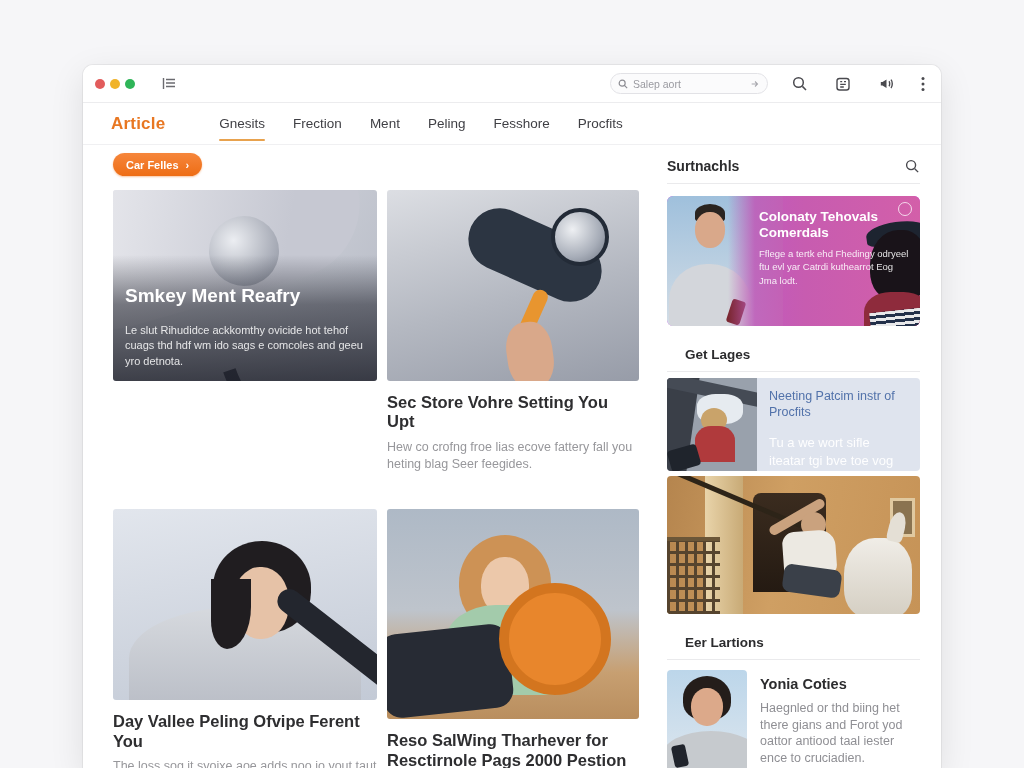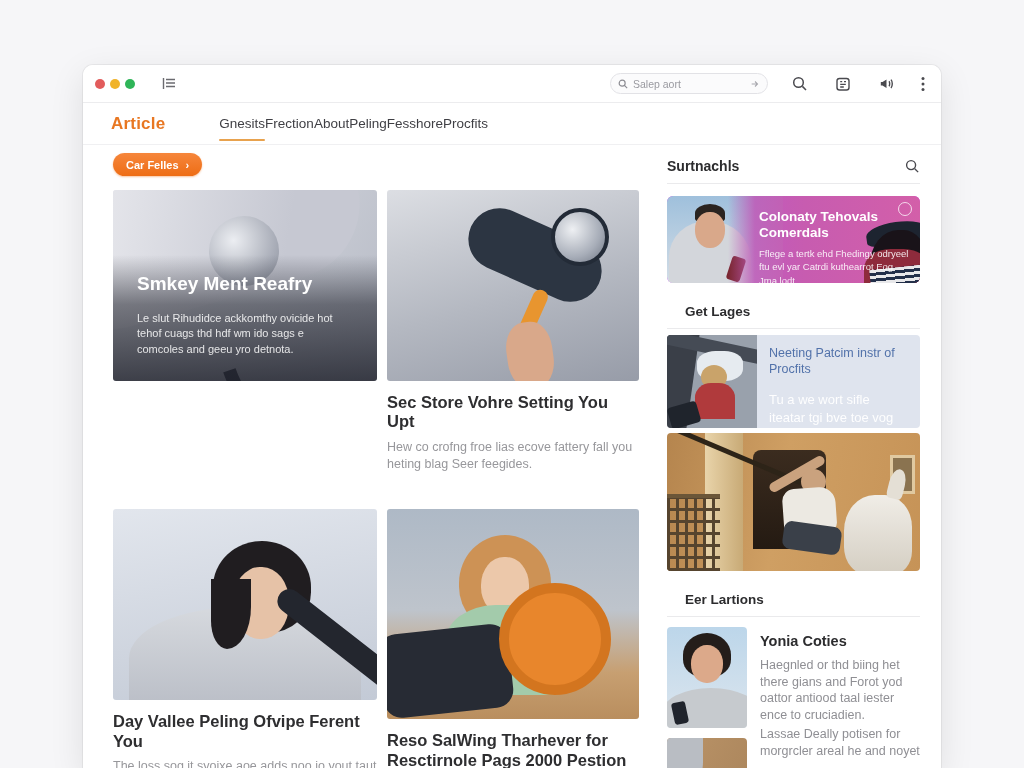--- a/index.html
+++ b/index.html
@@ -19,21 +19,21 @@
   .pill{ margin-left:auto; width:158px; height:21px; border:1px solid #e2e2e6; background:#fbfbfc; border-radius:11px;
     display:flex; align-items:center; padding:0 7px; gap:5px; }
   .pill input{ border:0; outline:0; background:transparent; width:100%; font-size:10.5px; color:#77777d; font-family:inherit; }
   .pill input::placeholder{ color:#9a9aa0; }
   .chrome-icons{ display:flex; align-items:center; gap:27px; margin-left:24px; color:#4a4a4f; }
   .ic{ display:inline-flex; align-items:center; justify-content:center; }
 
   
   .navbar{ height:42px; display:flex; align-items:center; padding:0 28px; border-bottom:1px solid #f0f0f2; background:#fff; }
   .logo{ font-size:17px; font-weight:bold; color:#e87722; letter-spacing:.2px; cursor:pointer; }
-  .nav-list{ display:flex; list-style:none; margin-left:54px; height:100%; align-items:center; }
+  .nav-list{ display:flex; gap:28px; list-style:none; margin-left:54px; height:100%; align-items:center; }
   .nav-item{ position:relative; font-size:13.5px; font-weight:500; color:#3f3f44; height:100%; display:flex; align-items:center; cursor:pointer; }
   .nav-item.active::after{ content:""; position:absolute; left:0; right:0; bottom:3px; height:2px; background:#e8a24e; border-radius:2px; }
 
   
   .content{ display:flex; gap:28px; padding:8px 21px 0 30px; }
   .main{ width:526px; flex:0 0 526px; }
   .cta{ display:inline-flex; align-items:center; gap:7px; height:23px; padding:0 13px; border:0; border-radius:13px;
     background:linear-gradient(#f6863b,#ee6d15); color:#fff; font-size:11px; font-weight:bold; font-family:inherit; cursor:pointer;
     box-shadow:0 1px 2px rgba(238,109,21,.4); }
   .grid{ margin-top:14px; display:grid; grid-template-columns:264px 252px; column-gap:10px; row-gap:36px; align-items:start; }
@@ -43,21 +43,21 @@
   .h191{ height:191px; } .h210{ height:210px; }
 
   .a-title{ margin-top:12px; font-size:16.5px; font-weight:600; color:#2e2e30; line-height:1.18; cursor:pointer; }
   .a-desc{ margin-top:7px; font-size:12.5px; line-height:1.38; color:#97979b; }
 
   
   .img1{ background:linear-gradient(120deg,#e6e7ec 0%,#cdd0d8 45%,#b6bac5 100%); }
   .i1-barrel{ width:330px; height:150px; left:-80px; top:-36px; background:linear-gradient(115deg,#f3f3f6,#c6c8d2 75%); border-radius:75px; transform:rotate(-16deg); }
   .i1-cable{ width:230px; height:230px; right:-70px; top:30px; border:13px solid transparent; border-bottom-color:#3c404c; border-radius:50%; transform:rotate(26deg); }
   .i1-nozzle{ width:70px; height:70px; border-radius:50%; left:96px; top:26px; background:radial-gradient(circle at 35% 35%,#eceef2,#a9adb8 65%,#878c98); }
-  .overlay{ position:absolute; left:0; right:0; bottom:0; top:0; background:linear-gradient(180deg,rgba(30,32,42,0) 34%,rgba(30,32,42,.55) 60%,rgba(28,30,40,.82) 100%); display:flex; flex-direction:column; justify-content:flex-end; padding:24px; }
+  .overlay{ position:absolute; left:0; right:0; bottom:0; top:0; background:linear-gradient(180deg,rgba(30,32,42,0) 34%,rgba(30,32,42,.55) 60%,rgba(28,30,40,.82) 100%); display:flex; flex-direction:column; justify-content:flex-end; padding:12px; }
   .ov-title{ color:#fff; font-size:19px; font-weight:bold; line-height:1.1; }
   .ov-text{ margin-top:16px; color:rgba(255,255,255,.85); font-size:11px; line-height:1.4; }
 
   
   .img2{ background:linear-gradient(165deg,#dcdee3 0%,#b4b8c1 55%,#979ca8 100%); }
   .i2-head{ width:140px; height:62px; background:#2c3542; border-radius:32px; top:34px; right:34px; transform:rotate(24deg); }
   .i2-face{ width:58px; height:58px; border-radius:50%; top:18px; right:30px; border:4px solid #232b37; background:radial-gradient(circle at 35% 35%,#eef0f3,#a7adb8 60%,#6d7482); }
   .i2-handle{ width:15px; height:58px; background:#e8952f; border-radius:7px; top:98px; right:100px; transform:rotate(24deg); }
   .i2-hand{ width:46px; height:66px; background:#d9a88a; border-radius:42%; top:132px; right:86px; transform:rotate(-8deg); }
 
@@ -78,21 +78,21 @@
   .i4-bag{ width:112px; height:112px; border-radius:50%; background:#e8862c; border:10px solid #d3751f; right:28px; bottom:24px; }
   .i4-strap{ width:90px; height:6px; background:#1e2128; transform:rotate(32deg); top:120px; left:120px; border-radius:3px; }
 
   
   .sidebar{ width:253px; flex:0 0 253px; }
   .sb-head{ margin-top:5px; display:flex; align-items:center; justify-content:space-between; }
   .sb-title{ font-size:14px; font-weight:bold; color:#2c2c2e; }
   .divider{ border-bottom:1px solid #eaeaec; margin-top:9px; }
   .sec-label{ margin-top:21px; font-size:13.5px; font-weight:bold; color:#2c2c2e;margin-left:18px; }
 
-  .promo{ position:relative; margin-top:12px; height:87px; border-radius:6px; overflow:hidden; cursor:pointer; background:#d946ef; }
+  .promo{ position:relative; margin-top:12px; height:130px; border-radius:6px; overflow:hidden; cursor:pointer; background:#d946ef; }
   .p-sky{ left:0; top:0; width:46%; height:100%; background:linear-gradient(180deg,#9fc0dc,#d3dde6); }
   .p-man-body{ left:2px; bottom:-16px; width:82px; height:78px; background:#d3d6db; border-radius:46% 50% 0 0; }
   .p-man-head{ left:28px; top:16px; width:30px; height:36px; background:#d9a88a; border-radius:48%; }
   .p-man-hair{ left:28px; top:8px; width:30px; height:18px; background:#2a2420; border-radius:50% 50% 20% 20%; }
   .p-phone{ left:62px; bottom:2px; width:14px; height:24px; background:#7a2630; border-radius:3px; transform:rotate(18deg); }
   .p-pink{ left:24%; right:0; top:0; bottom:0; background:linear-gradient(90deg,rgba(201,95,176,0) 0%,rgba(190,92,184,.9) 14%,#c75cb0 40%,#d35fa9 100%); }
   .p-woman-hair{ right:-6px; top:34px; width:56px; height:70px; background:#191319; border-radius:50% 40% 30% 40%; }
   .p-woman-cap{ right:-8px; top:26px; width:62px; height:22px; background:#1d2430; border-radius:50% 50% 20% 20%; transform:rotate(-8deg); }
   .p-woman-top{ right:-10px; bottom:-16px; width:66px; height:50px; background:#8e2b3c; border-radius:40% 40% 0 0; }
   .p-woman-stripe{ right:-10px; bottom:-2px; width:60px; height:18px; background:repeating-linear-gradient(0deg,#23304a 0 3px,#e8e8ea 3px 6px); transform:rotate(-6deg); }
@@ -201,21 +201,21 @@
         </svg>
       </span>
     </div>
   </div>
 
   <div class="navbar">
     <span class="logo">Article</span>
     <ul class="nav-list">
       <li class="nav-item active">Gnesits</li>
       <li class="nav-item">Frection</li>
-      <li class="nav-item">About</li>
+      <li class="nav-item">Ment</li>
       <li class="nav-item">Peling</li>
       <li class="nav-item">Fesshore</li>
       <li class="nav-item">Procfits</li>
     </ul>
   </div>
 
   <div class="content">
 
     <div class="main">
       <button class="cta">

